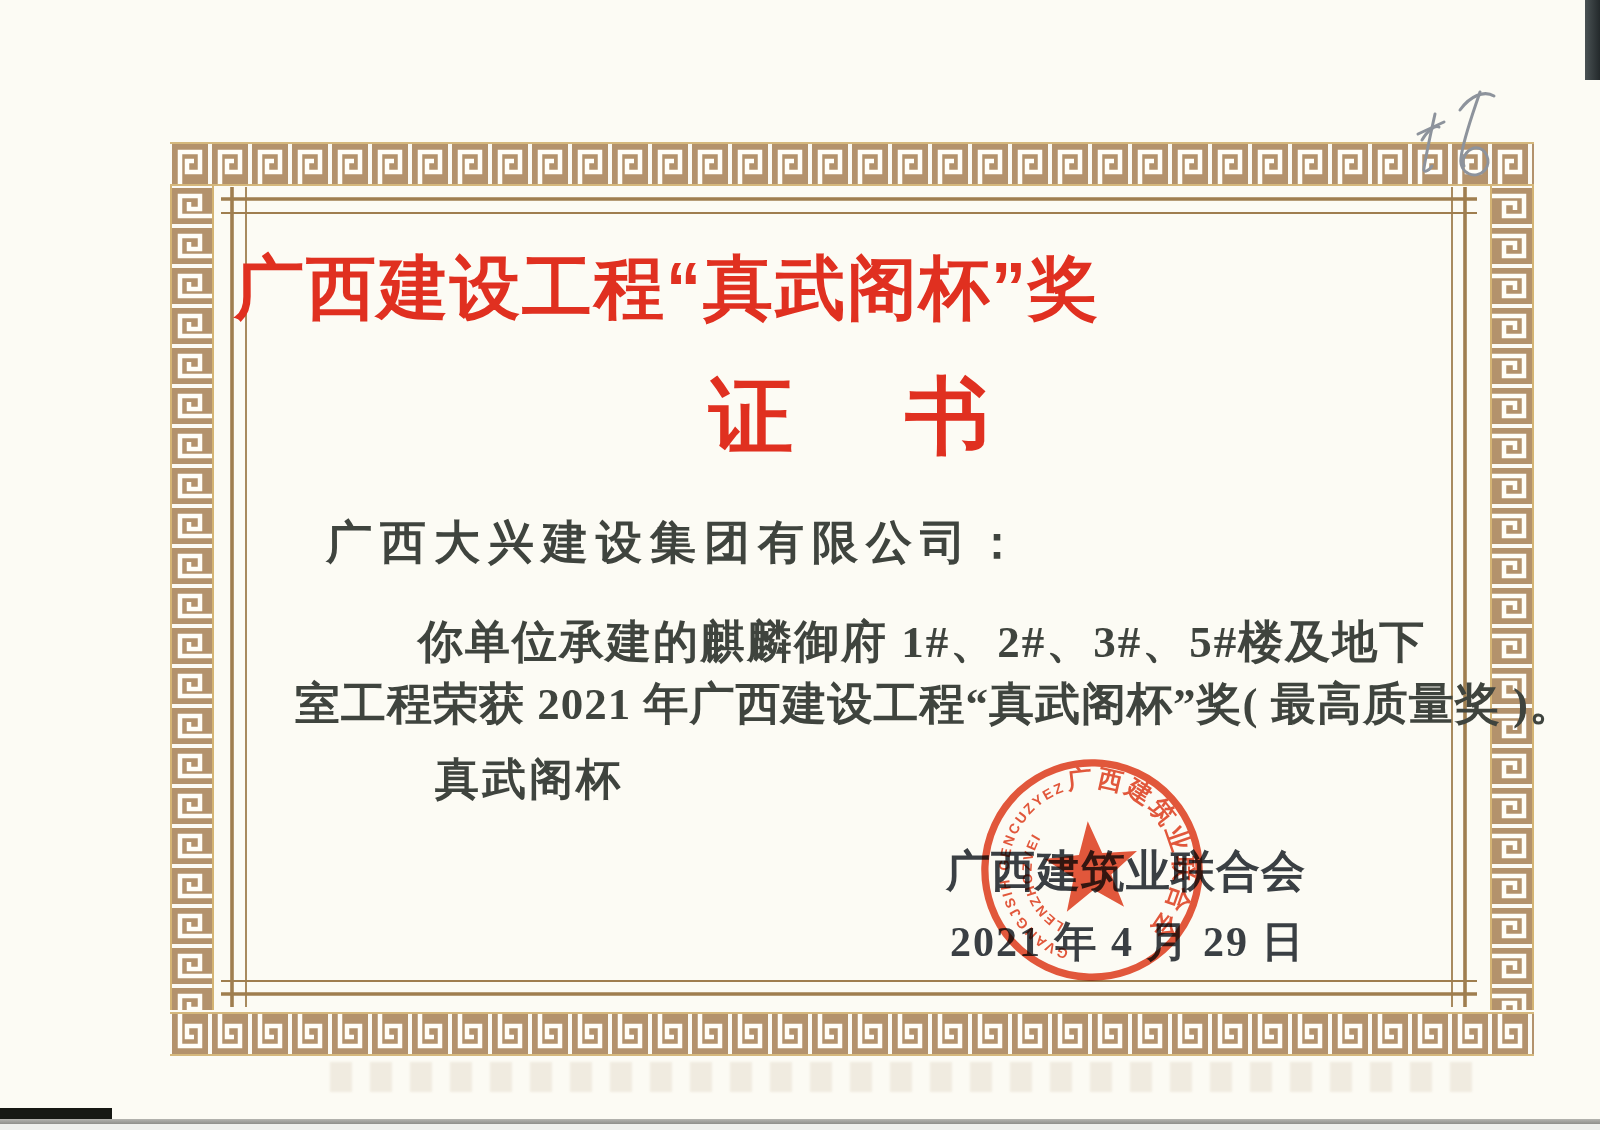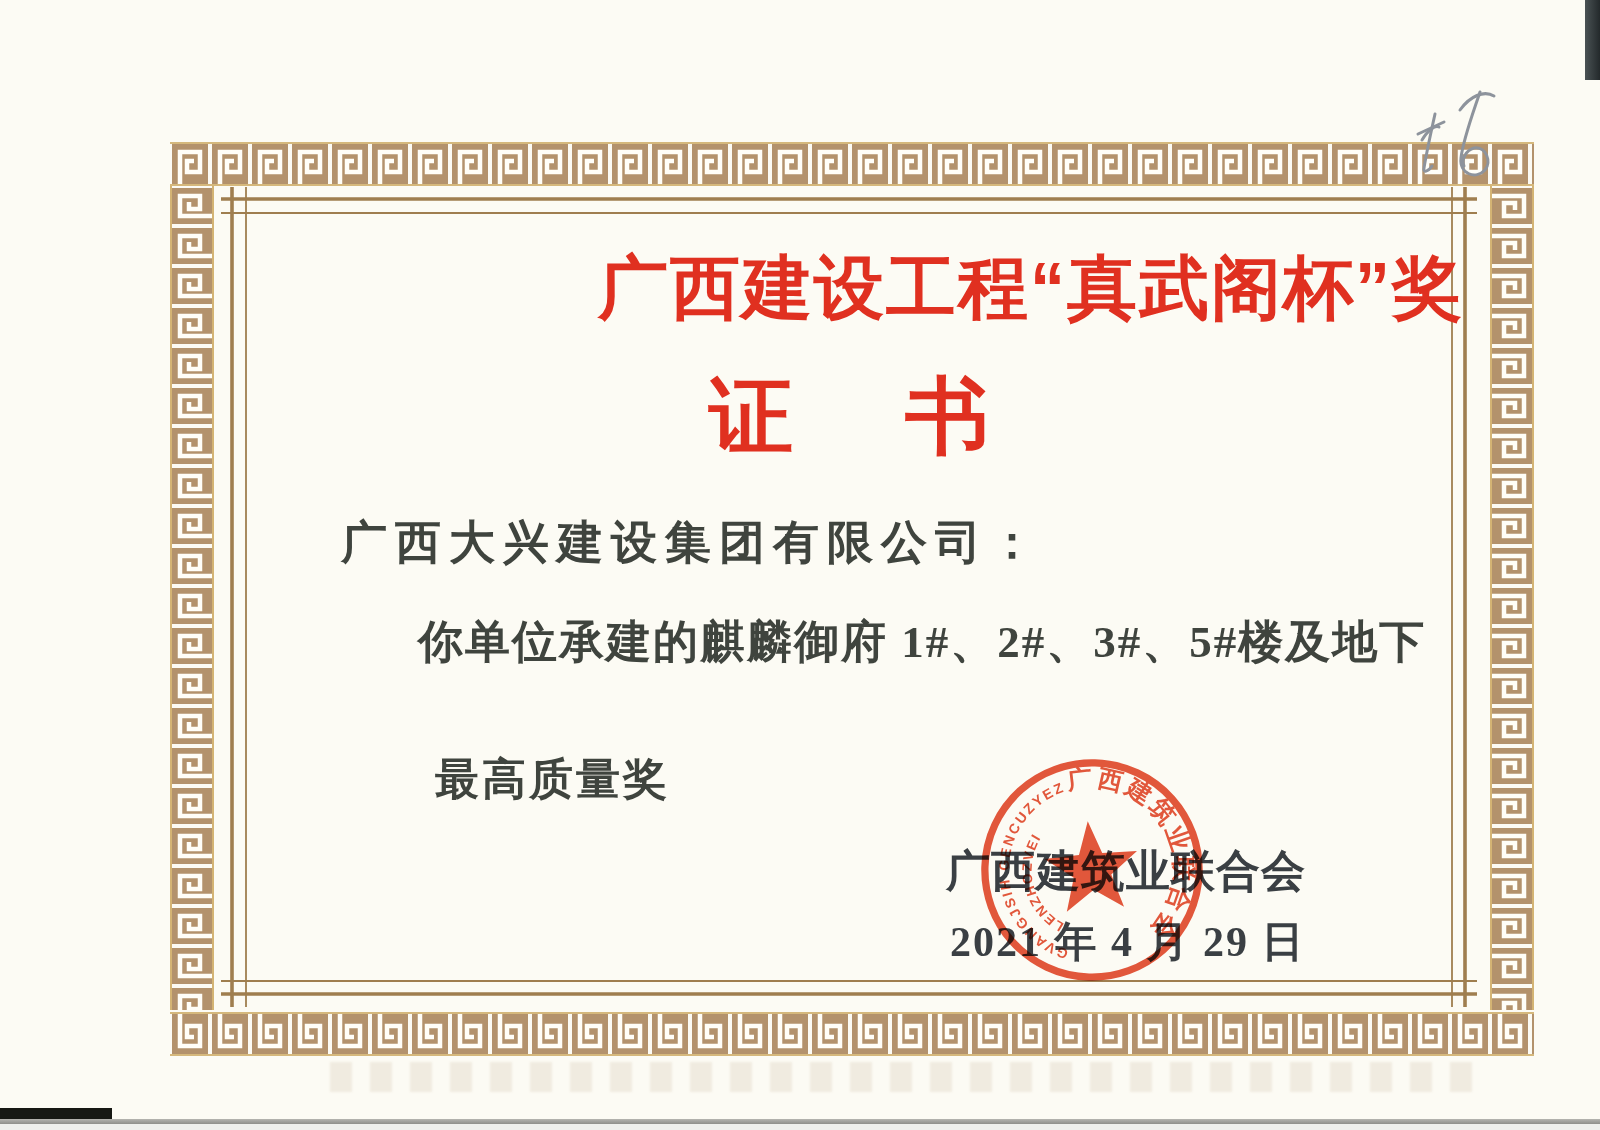--- a/index.html
+++ b/index.html
@@ -14,32 +14,32 @@
   #border-top   {left:170px;top:142px;width:1364px;height:44px;}
   #border-bottom{left:170px;top:1012px;width:1364px;height:44px;transform:scaleY(-1);}
   #border-left  {left:170px;top:186px;width:44px;height:824px;}
   #border-right {left:1490px;top:186px;width:44px;height:824px;}
   
   #inner-frame{position:absolute;left:215px;top:185px;width:1270px;height:830px;color:var(--frame_line,#9f7e4f);}
   
   .content{position:absolute;left:234px;top:198px;width:1230px;height:800px;}
   .abs{position:absolute;white-space:nowrap;}
   .title1{
-    left:0;width:100%;top:44px;text-align:right;
+    left:0;width:100%;top:44px;text-align:left;
     font-size:70px;font-weight:bold;letter-spacing:2px;
     color:var(--title_red,#e03020);
     font-family:"Liberation Sans", sans-serif;
   }
   .title2{
     left:0;width:100%;top:176px;display:flex;justify-content:center;gap:112px;
     font-size:84px;font-weight:bold;color:var(--title_red,#e03020);
     font-family:"Liberation Sans", sans-serif;line-height:1;
   }
   .bodytext{color:var(--ink,#3f443e);font-weight:600;line-height:1.1;}
-  .recipient{left:92px;top:320px;font-size:46px;letter-spacing:8px;margin-left:15px;}
+  .recipient{left:92px;top:320px;font-size:46px;letter-spacing:8px;}
   .line2{left:184px;top:400px;font-size:45px;letter-spacing:2px;margin-top:20px;}
   .line3{left:61px;top:482px;font-size:45px;letter-spacing:1px;}
   .closing{left:201px;top:558px;font-size:44px;letter-spacing:3px;}
   .issuer{left:712px;top:644px;font-size:44px;font-weight:bold;letter-spacing:1px;color:var(--signature_ink,#3a3f43);}
   .dateline{left:716px;top:716px;font-size:42px;font-weight:bold;letter-spacing:2px;color:var(--signature_ink,#3a3f43);}
   
   .seal-box{left:702px;top:516px;width:312px;height:312px;mix-blend-mode:multiply;opacity:.92;pointer-events:none;}
   .seal-stroke{stroke:var(--seal_red,#e2492c);}
   .seal-fill{fill:var(--seal_red,#e2492c);}
   .seal-text{fill:var(--seal_red,#e2492c);font-weight:bold;}
@@ -544,21 +544,22 @@
   </svg>
 
   <div class="content">
     <div class="abs title1">广西建设工程“真武阁杯”奖</div>
     <div class="abs title2">
       <span>证</span>
       <span>书</span>
     </div>
     <div class="abs bodytext recipient">广西大兴建设集团有限公司：</div>
     <div class="abs bodytext line2">你单位承建的麒麟御府 1#、2#、3#、5#楼及地下</div>
-    <div class="abs bodytext closing">最高质量奖</div>
+    <div class="abs bodytext line3">室工程荣获 2021 年广西建设工程“真武阁杯”奖( 最高质量奖 )。</div>
+    <div class="abs bodytext closing">真武阁杯</div>
     <div class="abs issuer">广西建筑业联合会</div>
     <div class="abs dateline">2021 年 4 月 29 日</div>
 
     <svg class="abs seal-box" viewBox="0 0 300 300" xmlns="http://www.w3.org/2000/svg">
       <g transform="rotate(-20 150 150)">
         <circle cx="150" cy="150" r="103" fill="none" class="seal-stroke" stroke-width="7"></circle>
         <polygon class="seal-fill" transform="rotate(15 150 150)" points="150,103 161.2,134.6 194.7,135.5 168.1,155.9 177.6,188 150,169 122.4,188 131.9,155.9 105.3,135.5 138.8,134.6"></polygon>
         <path id="arcO" d="M150,70 a80,80 0 1 1 -0.1,0" fill="none"></path>
         <path id="arcI" d="M150,92 a58,58 0 1 1 -0.1,0" fill="none"></path>
         <text class="seal-text seal-latin">

